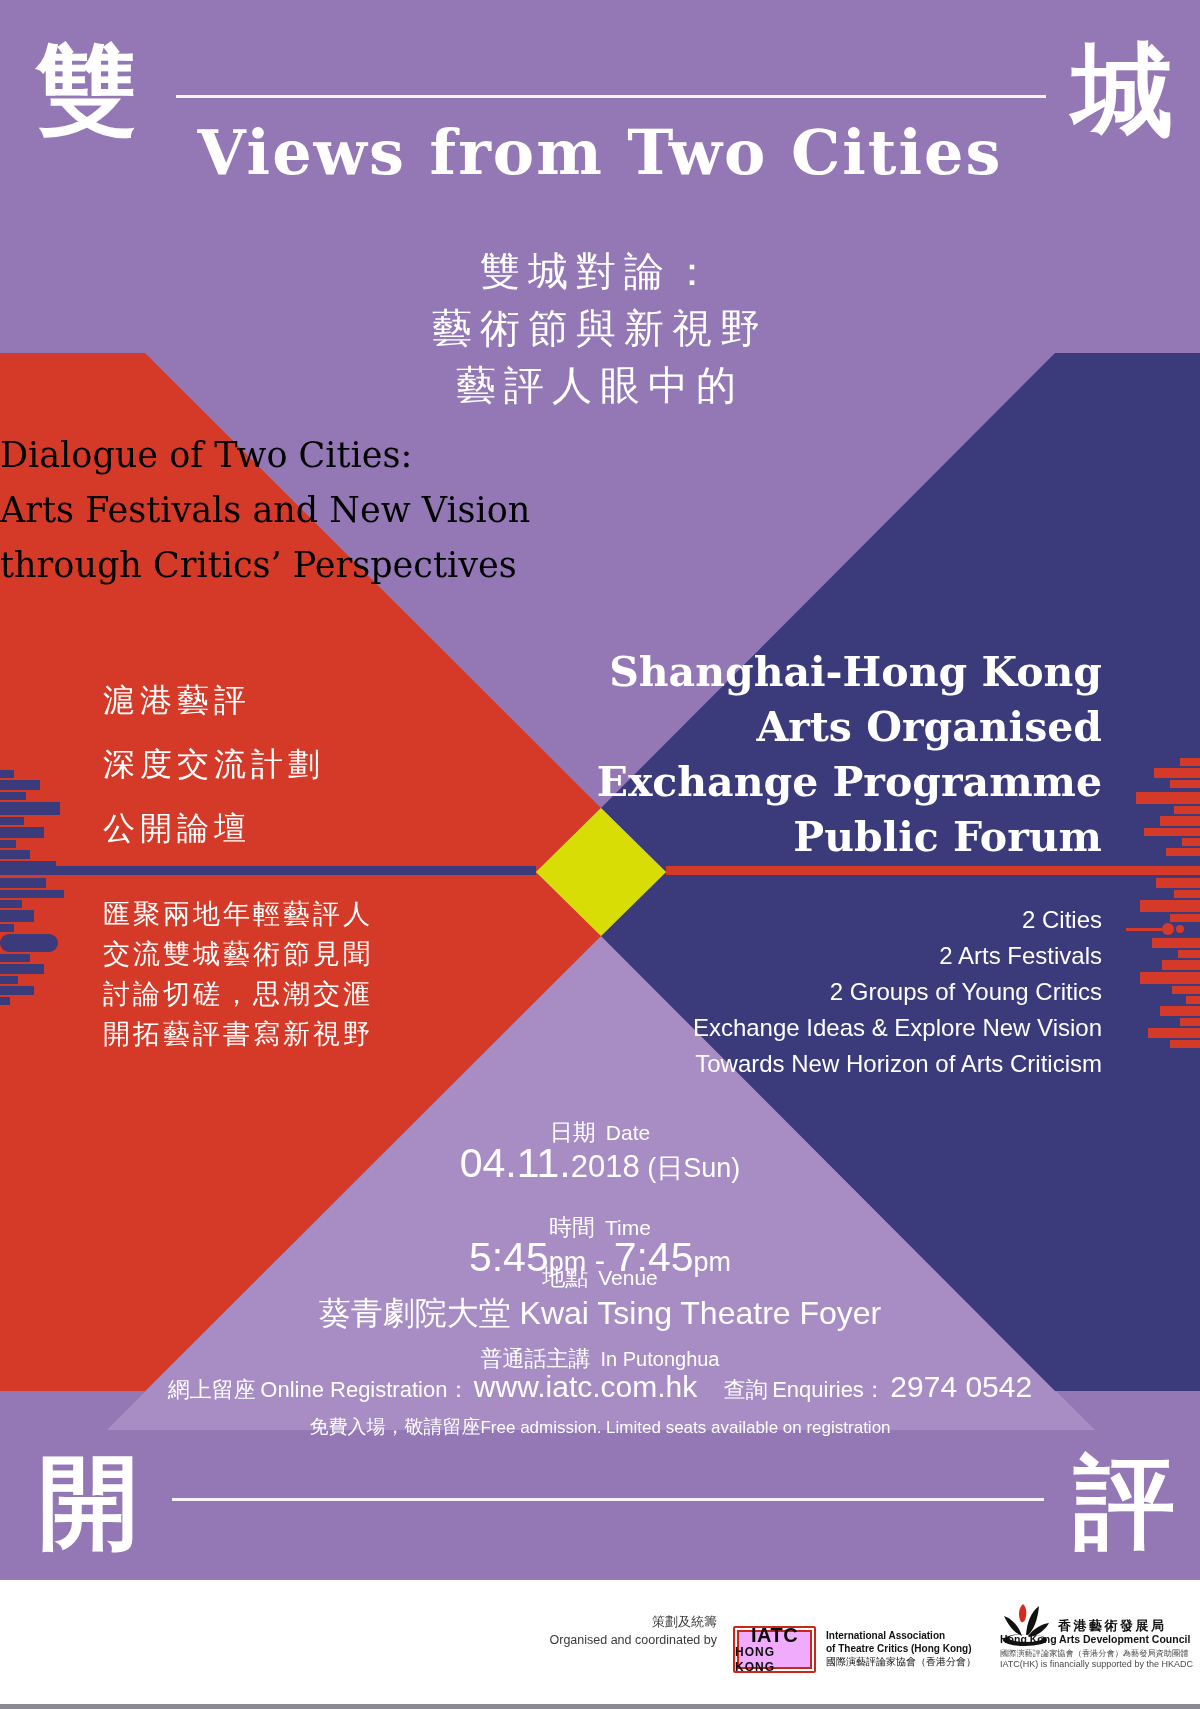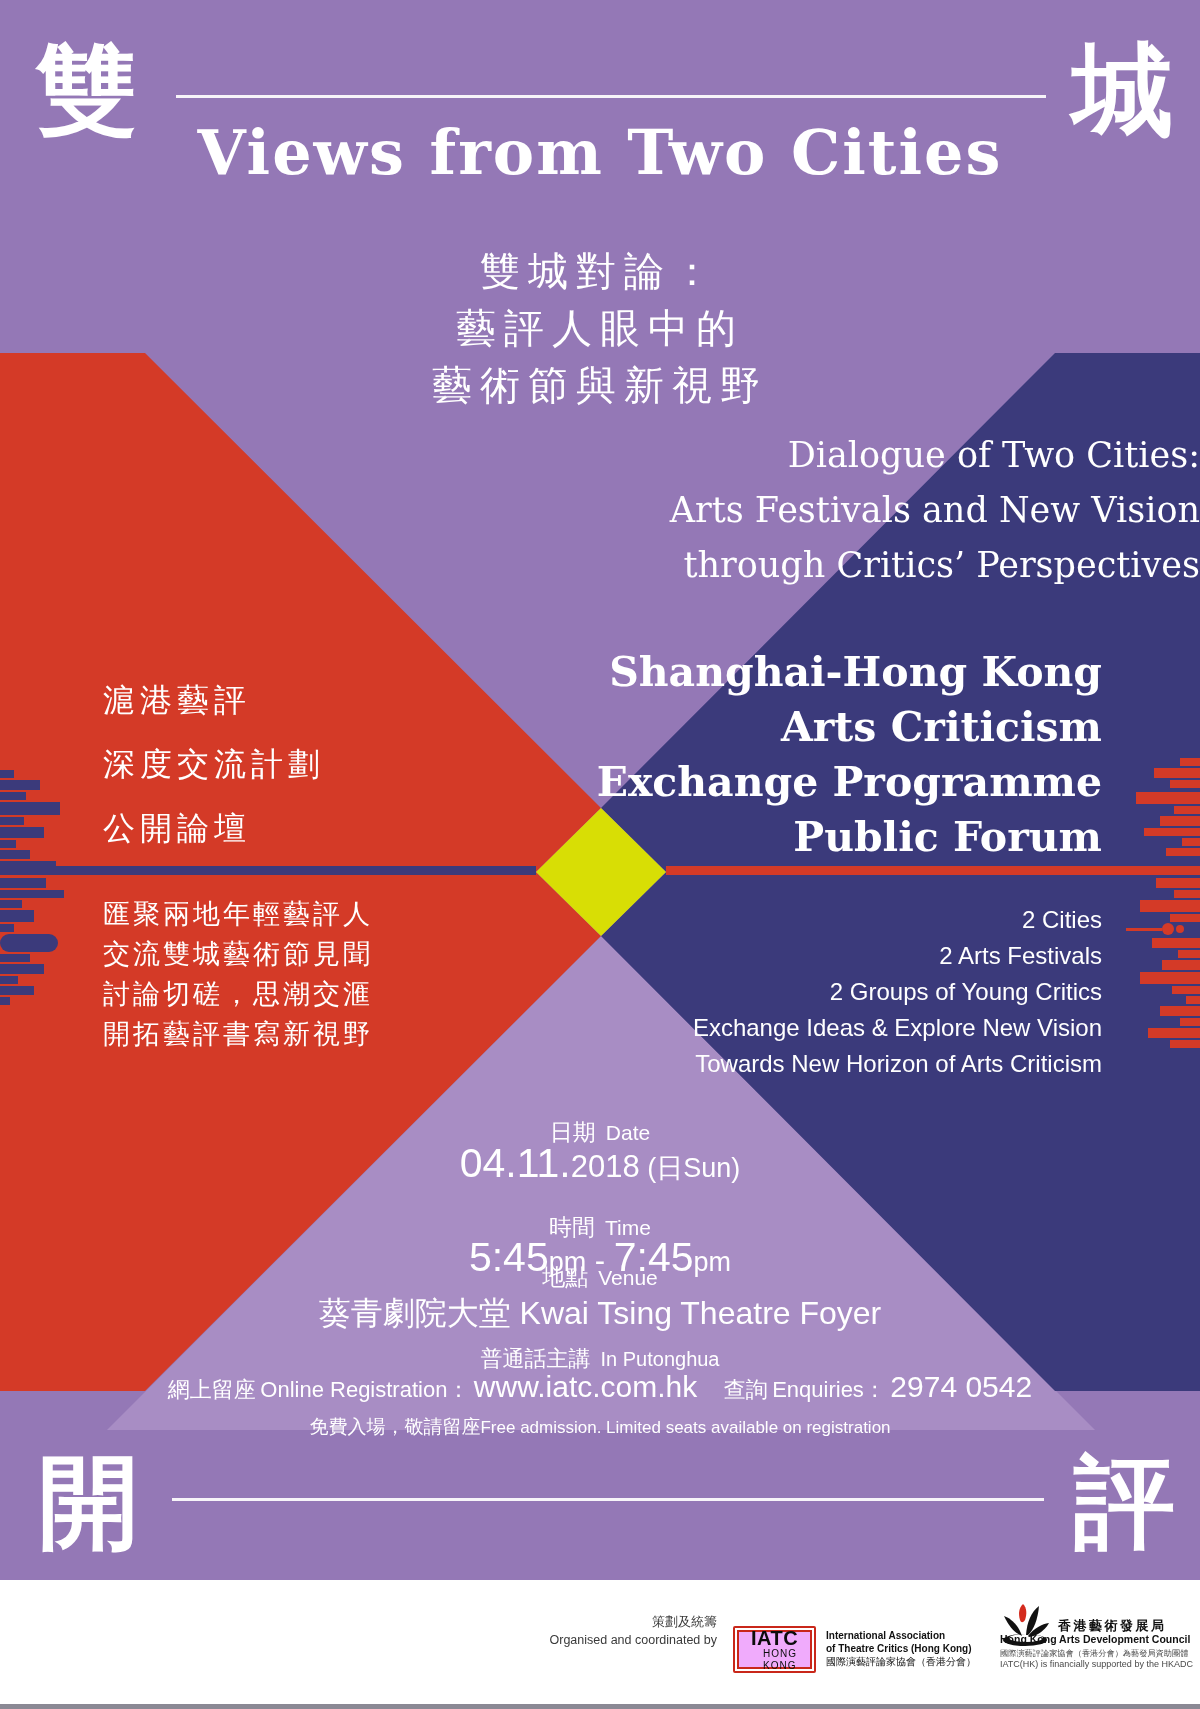--- a/index.html
+++ b/index.html
@@ -24,21 +24,21 @@
 
   
   .hanzi{color:#fff;font-family:"DejaVu Sans",sans-serif;font-size:101px;font-weight:700;line-height:1;letter-spacing:0;}
   .hr-line{background:rgba(255,255,255,.92);height:3px;}
 
   
   .title-en{left:0;top:116px;width:1200px;text-align:center;color:#fff;
     font-family:"DejaVu Serif",serif;font-weight:700;font-size:62px;letter-spacing:2px;}
   .sub-zh{left:0;top:243px;width:1200px;text-align:center;color:#fff;
     font-family:"DejaVu Serif",serif;font-size:40px;line-height:57px;letter-spacing:8px;}
-  .sub-en{left:0;top:428px;width:1200px;text-align:right;color:#ffffff;
+  .sub-en{left:0;top:428px;width:1200px;text-align:left;color:#000000;
     font-family:"DejaVu Serif",serif;font-size:35px;line-height:55px;}
 
   
   .left-title{left:103px;top:668px;color:#fff;font-family:"DejaVu Sans",sans-serif;
     font-size:32px;line-height:64px;letter-spacing:5px;font-weight:500;}
   .left-body{left:103px;top:894px;color:#fff;font-family:"DejaVu Serif",serif;
     font-size:27px;line-height:40px;letter-spacing:3px;}
 
   
   .right-title{right:98px;top:645px;text-align:right;color:#fff;
@@ -61,21 +61,21 @@
   .reg-big{font-size:30px;}
   .adm-zh{font-size:19px;}
   .adm-en{font-size:17px;}
 
   
   .org{right:483px;text-align:right;color:#3a3a3a;}
   .iatc-box{left:733px;top:1626px;width:79px;height:43px;border:2px solid #c9271a;border-radius:2px;
     box-shadow:inset 0 0 0 2px #fff, inset 0 0 0 4px #c9271a;
     display:flex;flex-direction:column;align-items:center;justify-content:center;background:#f0abfc;}
   .iatc-box .l1{font-size:20px;font-weight:900;color:#0c0c0c;line-height:1;letter-spacing:.5px;}
-  .iatc-box .l2{font-size:10px;font-weight:400;color:#0c0c0c;line-height:1.2;letter-spacing:1px;padding-left:28px;}
+  .iatc-box .l2{font-size:12px;font-weight:700;color:#0c0c0c;line-height:1.2;letter-spacing:1px;}
   .iatc-text{left:826px;top:1629px;color:#111;font-size:10px;line-height:13px;font-weight:700;}
   .iatc-text .zh{font-weight:400;}
   .hkadc-zh{left:1058px;top:1617px;color:#111;font-size:13px;letter-spacing:2.5px;font-weight:600;}
   .hkadc-en{left:1000px;top:1633px;color:#111;font-size:10.5px;font-weight:700;letter-spacing:0;}
   .hkadc-note1{left:1000px;top:1648px;color:#4a4a4a;font-size:8.2px;}
   .hkadc-note2{left:1000px;top:1659px;color:#4a4a4a;font-size:9px;}
 </style>
 </head>
 <body>
 
@@ -147,22 +147,22 @@
   <div class="abs hr-line" style="left:176px;top:95px;width:870px;"></div>
   <div class="abs hanzi" style="left:1072px;top:40px;">城</div>
 
   <div class="abs hanzi" style="left:38px;top:1452px;">開</div>
   <div class="abs hr-line" style="left:172px;top:1498px;width:872px;"></div>
   <div class="abs hanzi" style="left:1074px;top:1452px;">評</div>
 
   <div class="abs title-en">Views from Two Cities</div>
   <div class="abs sub-zh">
     <div>雙城對論：</div>
+    <div>藝術節與新視野</div>
     <div>藝評人眼中的</div>
-    <div>藝術節與新視野</div>
   </div>
   <div class="abs sub-en">
     <div>Dialogue of Two Cities:</div>
     <div>Arts Festivals and New Vision</div>
     <div>through Critics’ Perspectives</div>
   </div>
 
   <div class="abs left-title">
     <div>滬港藝評</div>
     <div>深度交流計劃</div>
@@ -170,21 +170,21 @@
   </div>
   <div class="abs left-body">
     <div>匯聚兩地年輕藝評人</div>
     <div>交流雙城藝術節見聞</div>
     <div>討論切磋，思潮交滙</div>
     <div>開拓藝評書寫新視野</div>
   </div>
 
   <div class="abs right-title">
     <div>Shanghai-Hong Kong</div>
-    <div>Arts Criticism</div>
+    <div>Arts Organised</div>
     <div>Exchange Programme</div>
     <div>Public Forum</div>
   </div>
   <div class="abs right-body">
     <div>2 Cities</div>
     <div>2 Arts Festivals</div>
     <div>2 Groups of Young Critics</div>
     <div>Exchange Ideas &amp; Explore New Vision</div>
     <div>Towards New Horizon of Arts Criticism</div>
   </div>

